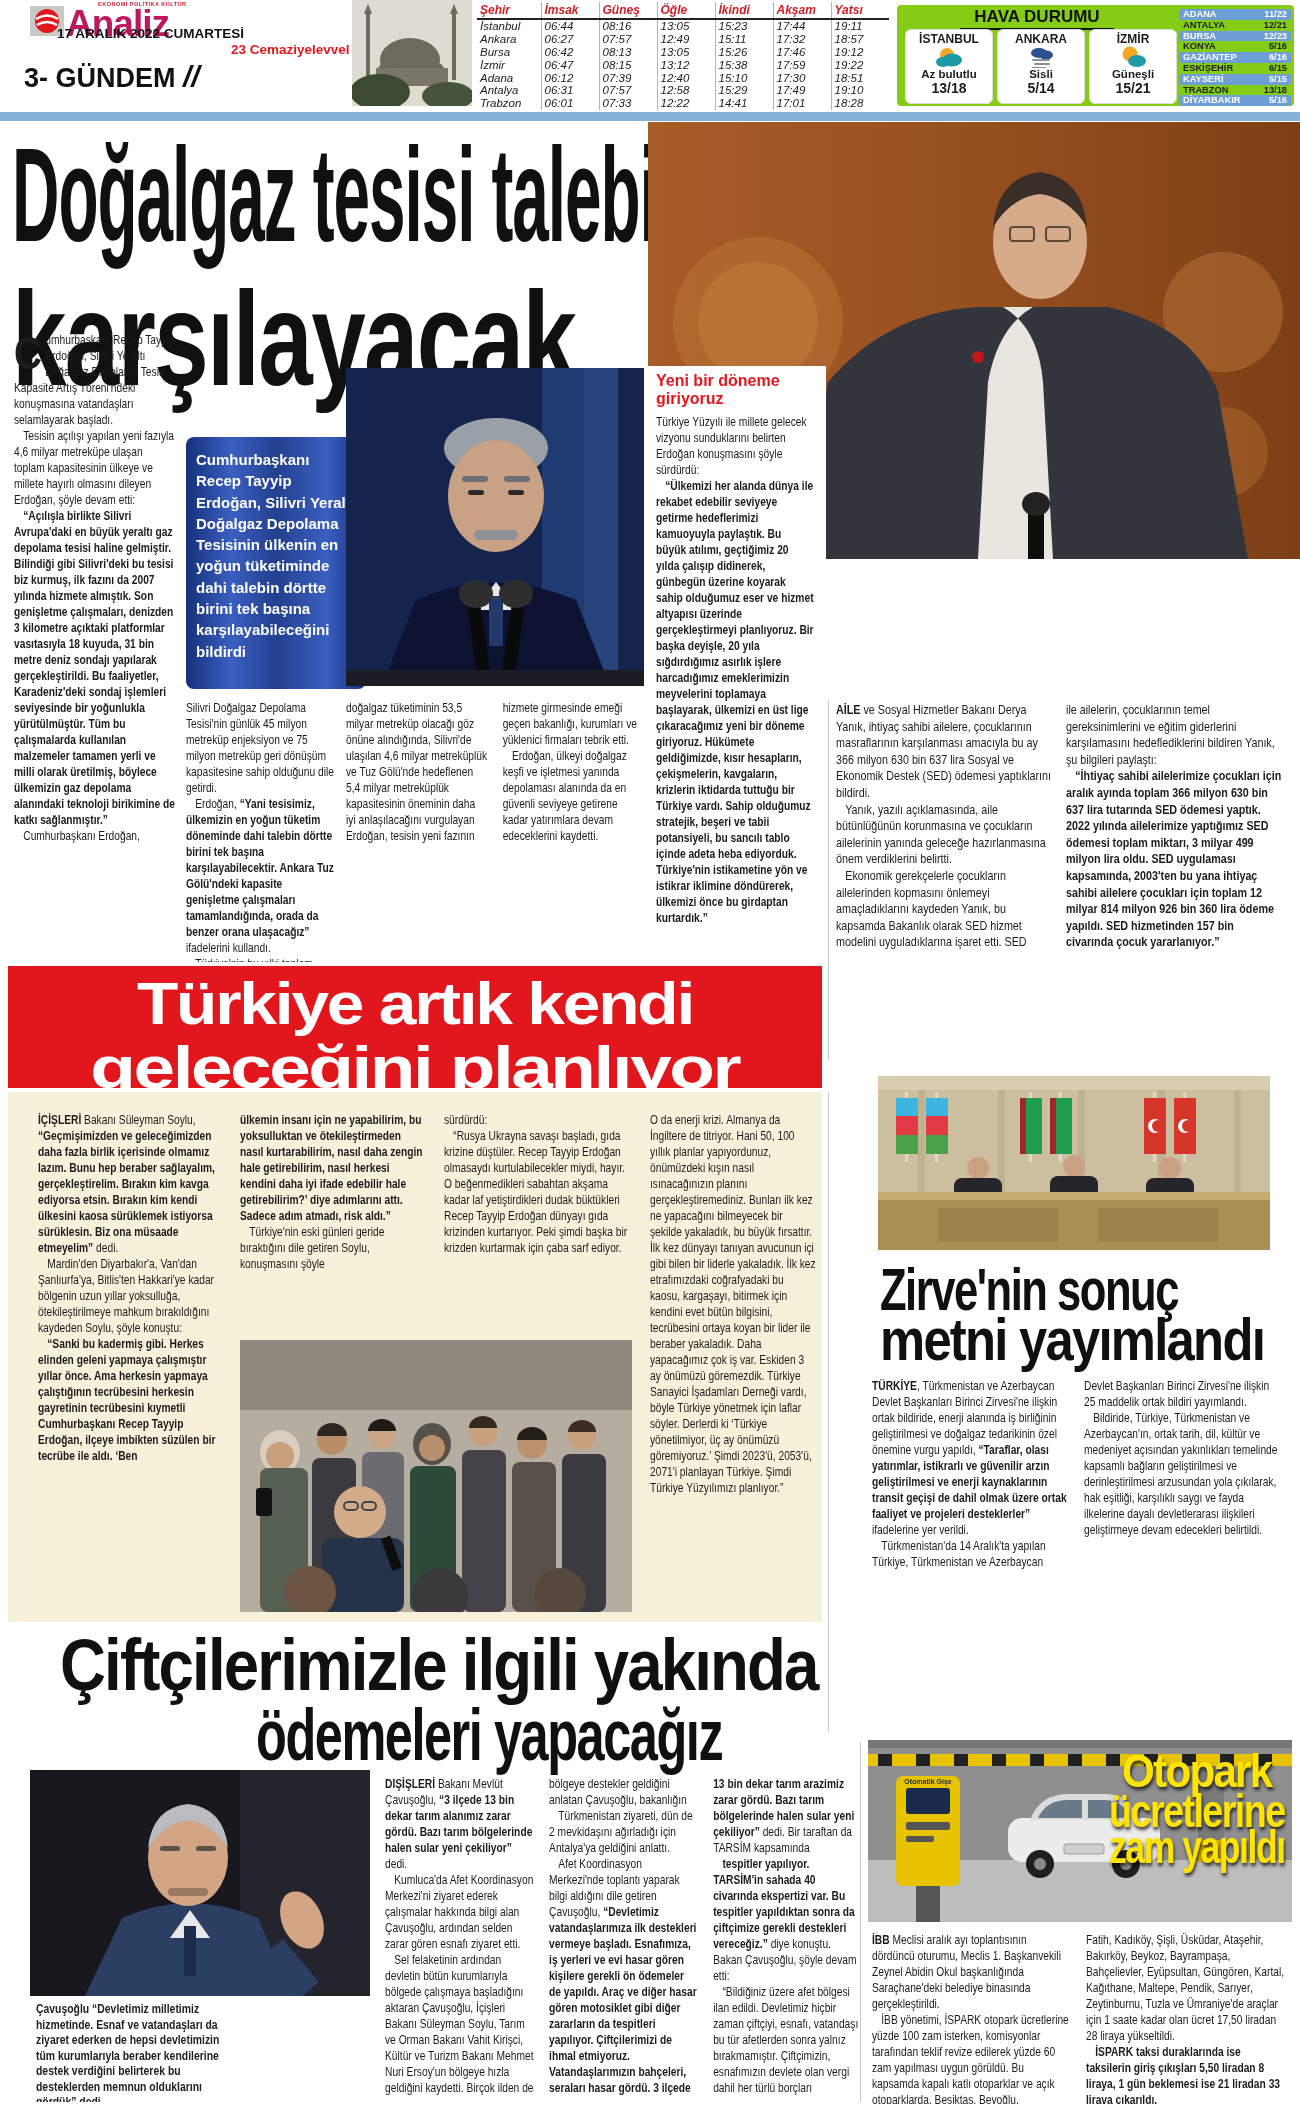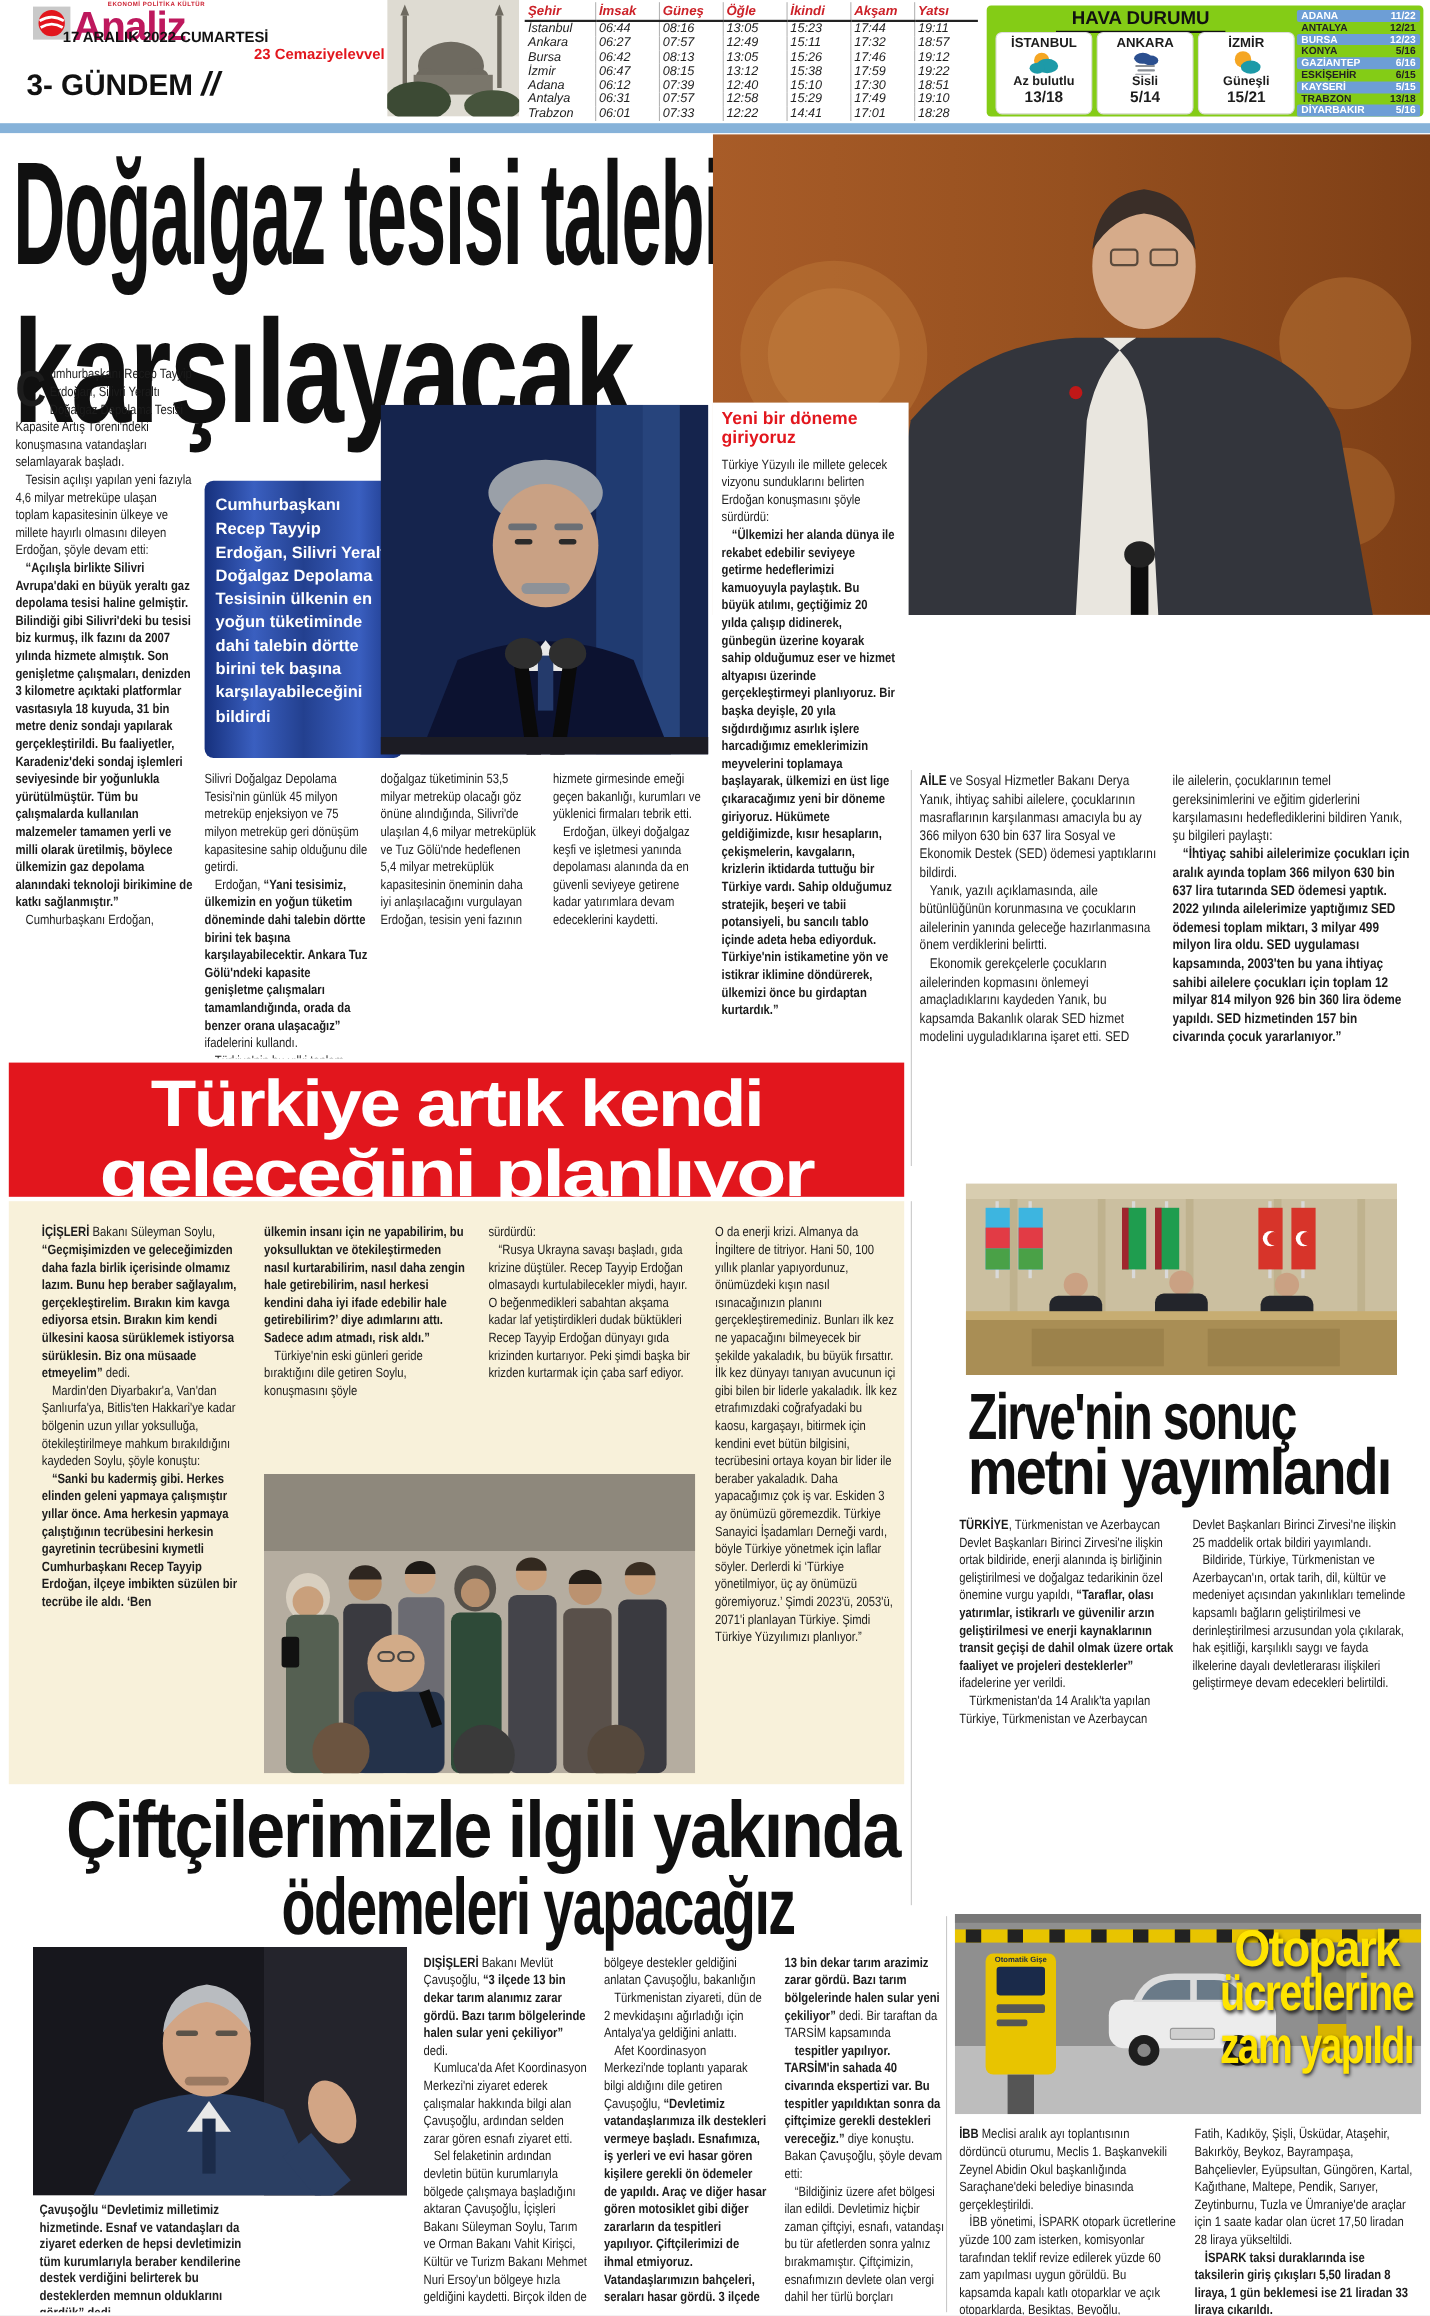--- a/index.html
+++ b/index.html
@@ -524,21 +524,21 @@
         <circle cx="172" cy="124" r="6" fill="#888"></circle>
       <circle cx="258" cy="124" r="14" fill="#1e1e1e"></circle>
         <circle cx="258" cy="124" r="6" fill="#888"></circle>
       <rect x="196" y="104" width="40" height="10" rx="2" fill="#cfcfcf" stroke="#999"></rect>
       <text x="60" y="44" font-size="7" fill="#1a2a4a" text-anchor="middle" font-family="Liberation Sans, sans-serif" font-weight="bold">Otomatik Gişe</text>
     </svg>
   </div>
   <div class="abs" style="left:1104px;top:1748px;width:186px;text-align:center;">
     <div><span class="fitline hl-yellow" style="font-size: 36px; transform-origin: 50% 0px; transform: scale(1.17188, 1.3);">Otopark</span></div>
     <div style="margin-top:4px;"><span class="fitline hl-yellow" style="font-size: 36px; transform-origin: 50% 0px; transform: scale(1.04762, 1.3);">ücretlerine</span></div>
-    <div style="margin-top:12px;"><span class="fitline hl-yellow" style="font-size: 36px; transform-origin: 50% 0px; transform: scale(0.988764, 1.3);">zam yapıldı</span></div>
+    <div style="margin-top:0;"><span class="fitline hl-yellow" style="font-size: 36px; transform-origin: 50% 0px; transform: scale(0.988764, 1.3);">zam yapıldı</span></div>
   </div>
   <div class="abs cx bodytxt" style="left:872px;top:1932px;width:238px;height:172px;">
     <p class="p0"><b>İBB</b> <span>Meclisi aralık ayı toplantısının dördüncü oturumu, Meclis 1. Başkanvekili Zeynel Abidin Okul başkanlığında Saraçhane'deki belediye binasında gerçekleştirildi.</span></p>
     <p><span>İBB yönetimi, İSPARK otopark ücretlerine yüzde 100 zam isterken, komisyonlar tarafından teklif revize edilerek yüzde 60 zam yapılması uygun görüldü. Bu kapsamda kapalı katlı otoparklar ve açık otoparklarda, Beşiktaş, Beyoğlu,</span></p>
   </div>
   <div class="abs cx bodytxt" style="left:1086px;top:1932px;width:238px;height:172px;">
     <p class="p0"><span>Fatih, Kadıköy, Şişli, Üsküdar, Ataşehir, Bakırköy, Beykoz, Bayrampaşa, Bahçelievler, Eyüpsultan, Güngören, Kartal, Kağıthane, Maltepe, Pendik, Sarıyer, Zeytinburnu, Tuzla ve Ümraniye'de araçlar için 1 saate kadar olan ücret 17,50 liradan 28 liraya yükseltildi.</span></p>
     <p><b>İSPARK taksi duraklarında ise taksilerin giriş çıkışları 5,50 liradan 8 liraya, 1 gün beklemesi ise 21 liradan 33 liraya çıkarıldı.</b></p>
   </div>
 

